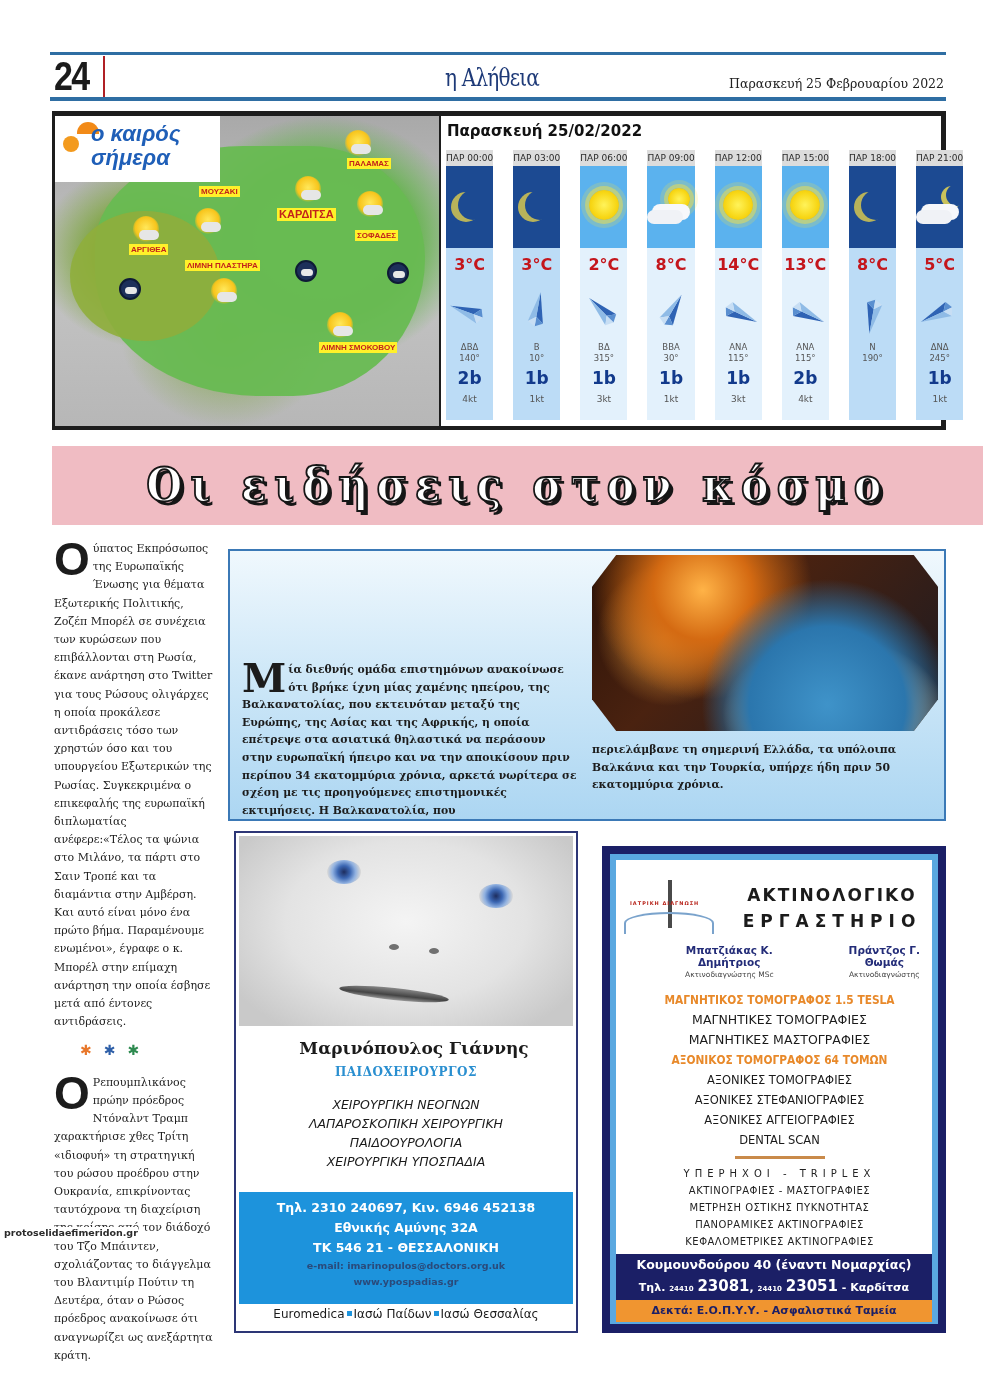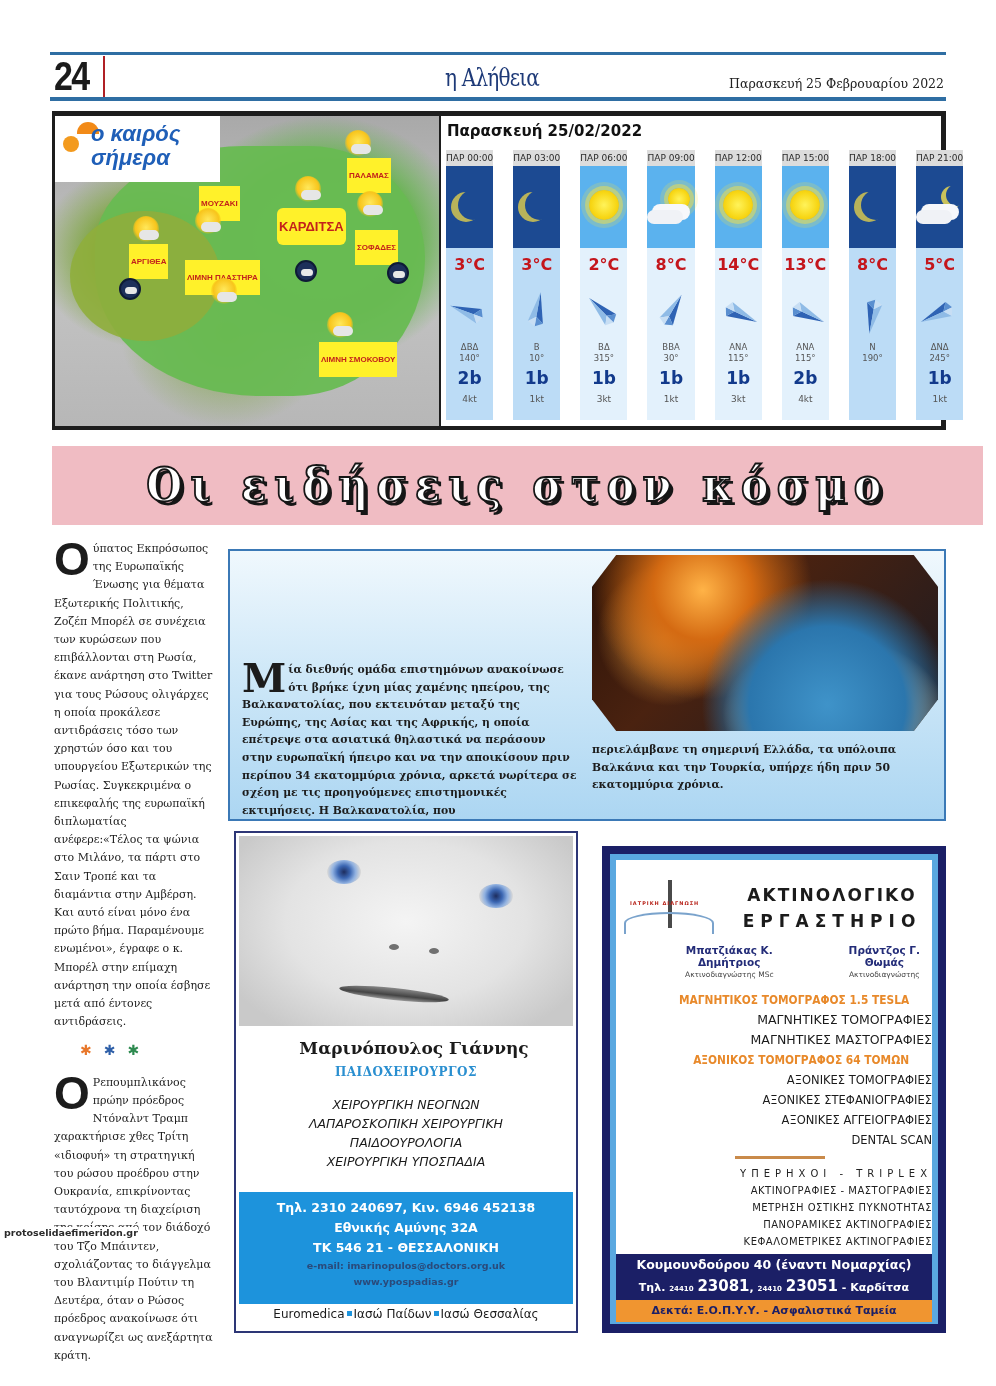--- a/index.html
+++ b/index.html
@@ -21,22 +21,22 @@
       radial-gradient(ellipse 38% 40% at 70% 40%, #6bc455 0%, #62b34a 60%, rgba(98,179,74,0) 100%),
       radial-gradient(ellipse 30% 30% at 25% 45%, #8a8a3a 0%, #7da53f 50%, rgba(125,165,63,0) 100%),
       radial-gradient(ellipse 28% 30% at 45% 70%, #7aa53a 0%, rgba(122,165,58,0) 100%),
       linear-gradient(180deg, #a9a9a9 0%, #c4c4c4 50%, #b7b7b7 100%); }
   .map-green { position: absolute; left: 40px; top: 30px; width: 330px; height: 250px; background: #68bb52; border-radius: 45% 35% 40% 50% / 40% 45% 55% 50%; opacity: .95; }
   .map-green2 { position: absolute; left: 15px; top: 95px; width: 150px; height: 130px; background: #8fae3c; border-radius: 50%; opacity: .9; }
   .map-logo { position: absolute; left: 0; top: 0; width: 165px; height: 66px; background: #ffffff; }
   .map-logo-text { position: absolute; left: 36px; top: 6px; font-family: "Liberation Sans", sans-serif; font-weight: 900; font-size: 22px; line-height: 24px; color: #1f5fb8; font-style: italic; }
   .map-logo-sun { position: absolute; left: 8px; top: 20px; width: 16px; height: 16px; border-radius: 50%; background: #f39a1e; }
   .map-logo-umbrella { position: absolute; left: 22px; top: 6px; width: 22px; height: 12px; background: #f28a17; border-radius: 12px 12px 0 0; }
-  .map-label { position: absolute; background: #fff12a; color: #c3221b; font-family: "Liberation Sans", sans-serif; font-weight: 700; font-size: 8px; padding: 12px 2px; line-height: 11px; }
-  .map-label.big { font-size: 13px; line-height: 13px; border-radius: 6px; }
+  .map-label { position: absolute; background: #fff12a; color: #c3221b; font-family: "Liberation Sans", sans-serif; font-weight: 700; font-size: 8px; padding: 0 2px; line-height: 11px; }
+  .map-label.big { font-size: 11px; line-height: 13px; }
   .map-icon { position: absolute; width: 26px; height: 26px; border-radius: 50%; background: radial-gradient(circle at 50% 45%, #ffe85b 0%, #f8c51c 55%, rgba(248,197,28,0) 75%); }
   .map-icon::after { content: ""; position: absolute; left: 6px; top: 14px; width: 20px; height: 10px; border-radius: 6px; background: #e6e6e6; }
   .map-night { position: absolute; width: 22px; height: 22px; border-radius: 50%; background: #1d2f5a; border: 2px solid #0e1a36; }
   .map-night::after { content: ""; position: absolute; left: 4px; top: 7px; width: 12px; height: 7px; border-radius: 4px; background: #e8e8e8; }
 
   .fc-panel { position: absolute; left: 441px; top: 116px; width: 500px; height: 310px; background: #ffffff; }
   .fc-title { position: absolute; left: 6px; top: 6px; font-family: "DejaVu Sans", sans-serif; font-weight: 700; font-size: 15px; color: #111; }
   .fc-cols { position: absolute; left: 5px; top: 34px; width: 492px; height: 270px; display: flex; gap: 20px; }
   .fc-col { flex: 1; position: relative; text-align: center; }
   .fc-head { height: 16px; background: #dcdcdc; font-family: "DejaVu Sans", sans-serif; font-size: 9px; line-height: 16px; color: #2a2a2a; white-space: nowrap; overflow: hidden; }
@@ -111,21 +111,21 @@
   .ad2-logo { position: absolute; left: 8px; top: 18px; width: 100px; height: 56px; }
   .ad2-logo-txt { position: absolute; left: 6px; top: 22px; font-family: "DejaVu Sans", sans-serif; font-size: 5px; font-weight: 700; color: #b8261d; letter-spacing: 1px; }
   .ad2-logo-arcs { position: absolute; left: 0; top: 34px; width: 90px; height: 22px; border-radius: 50% 50% 0 0; border: 2px solid #7aa3cc; border-bottom: none; }
   .ad2-logo-staff { position: absolute; left: 44px; top: 2px; width: 4px; height: 48px; background: #4a4a4a; }
   .ad2-title { position: absolute; left: 118px; top: 22px; font-family: "DejaVu Sans", sans-serif; font-weight: 700; font-size: 17px; letter-spacing: 2px; color: #1b1b1b; line-height: 26px; text-align: center; width: 196px; }
   .ad2-title .t2 { letter-spacing: 6px; }
   .ad2-docs { position: absolute; left: 4px; top: 84px; width: 310px; display: flex; justify-content: space-between; font-family: "DejaVu Sans", sans-serif; }
   .ad2-doc { text-align: center; margin-left: 48px; }
   .ad2-doc .n { font-weight: 700; font-size: 10.5px; color: #232c78; }
   .ad2-doc .r { font-size: 7.5px; color: #444; margin-top: 2px; }
-  .ad2-svc { position: absolute; left: 0; right: 0; top: 130px; text-align: right; font-family: "DejaVu Sans", sans-serif; padding-left: 11px; }
+  .ad2-svc { position: absolute; left: 0; right: 0; top: 130px; text-align: center; font-family: "DejaVu Sans", sans-serif; padding-left: 11px; }
   .ad2-svc .hl { font-weight: 700; font-size: 12.5px; color: #e8892a; line-height: 20px; transform: scaleX(0.85); }
   .ad2-svc .it { font-size: 12.5px; color: #1a1a1a; line-height: 20px; }
   .ad2-svc .it2 { font-size: 11.5px; color: #1a1a1a; line-height: 20px; }
   .ad2-rule { width: 90px; height: 3px; background: #c98a4a; margin: 6px auto 6px; }
   .ad2-svc .sm { font-size: 10px; color: #222; line-height: 17px; letter-spacing: .5px; }
   .ad2-svc .sm.wide { letter-spacing: 5px; }
   .ad2-addr { position: absolute; left: 6px; top: 400px; width: 316px; height: 46px; background: #1b1f66; text-align: center; font-family: "DejaVu Sans", sans-serif; color: #fff; font-weight: 700; }
   .ad2-addr .a1 { font-size: 12.5px; line-height: 22px; }
   .ad2-addr .a2 { font-size: 11px; line-height: 20px; }
   .ad2-addr .a2 .pre { font-size: 7px; }

